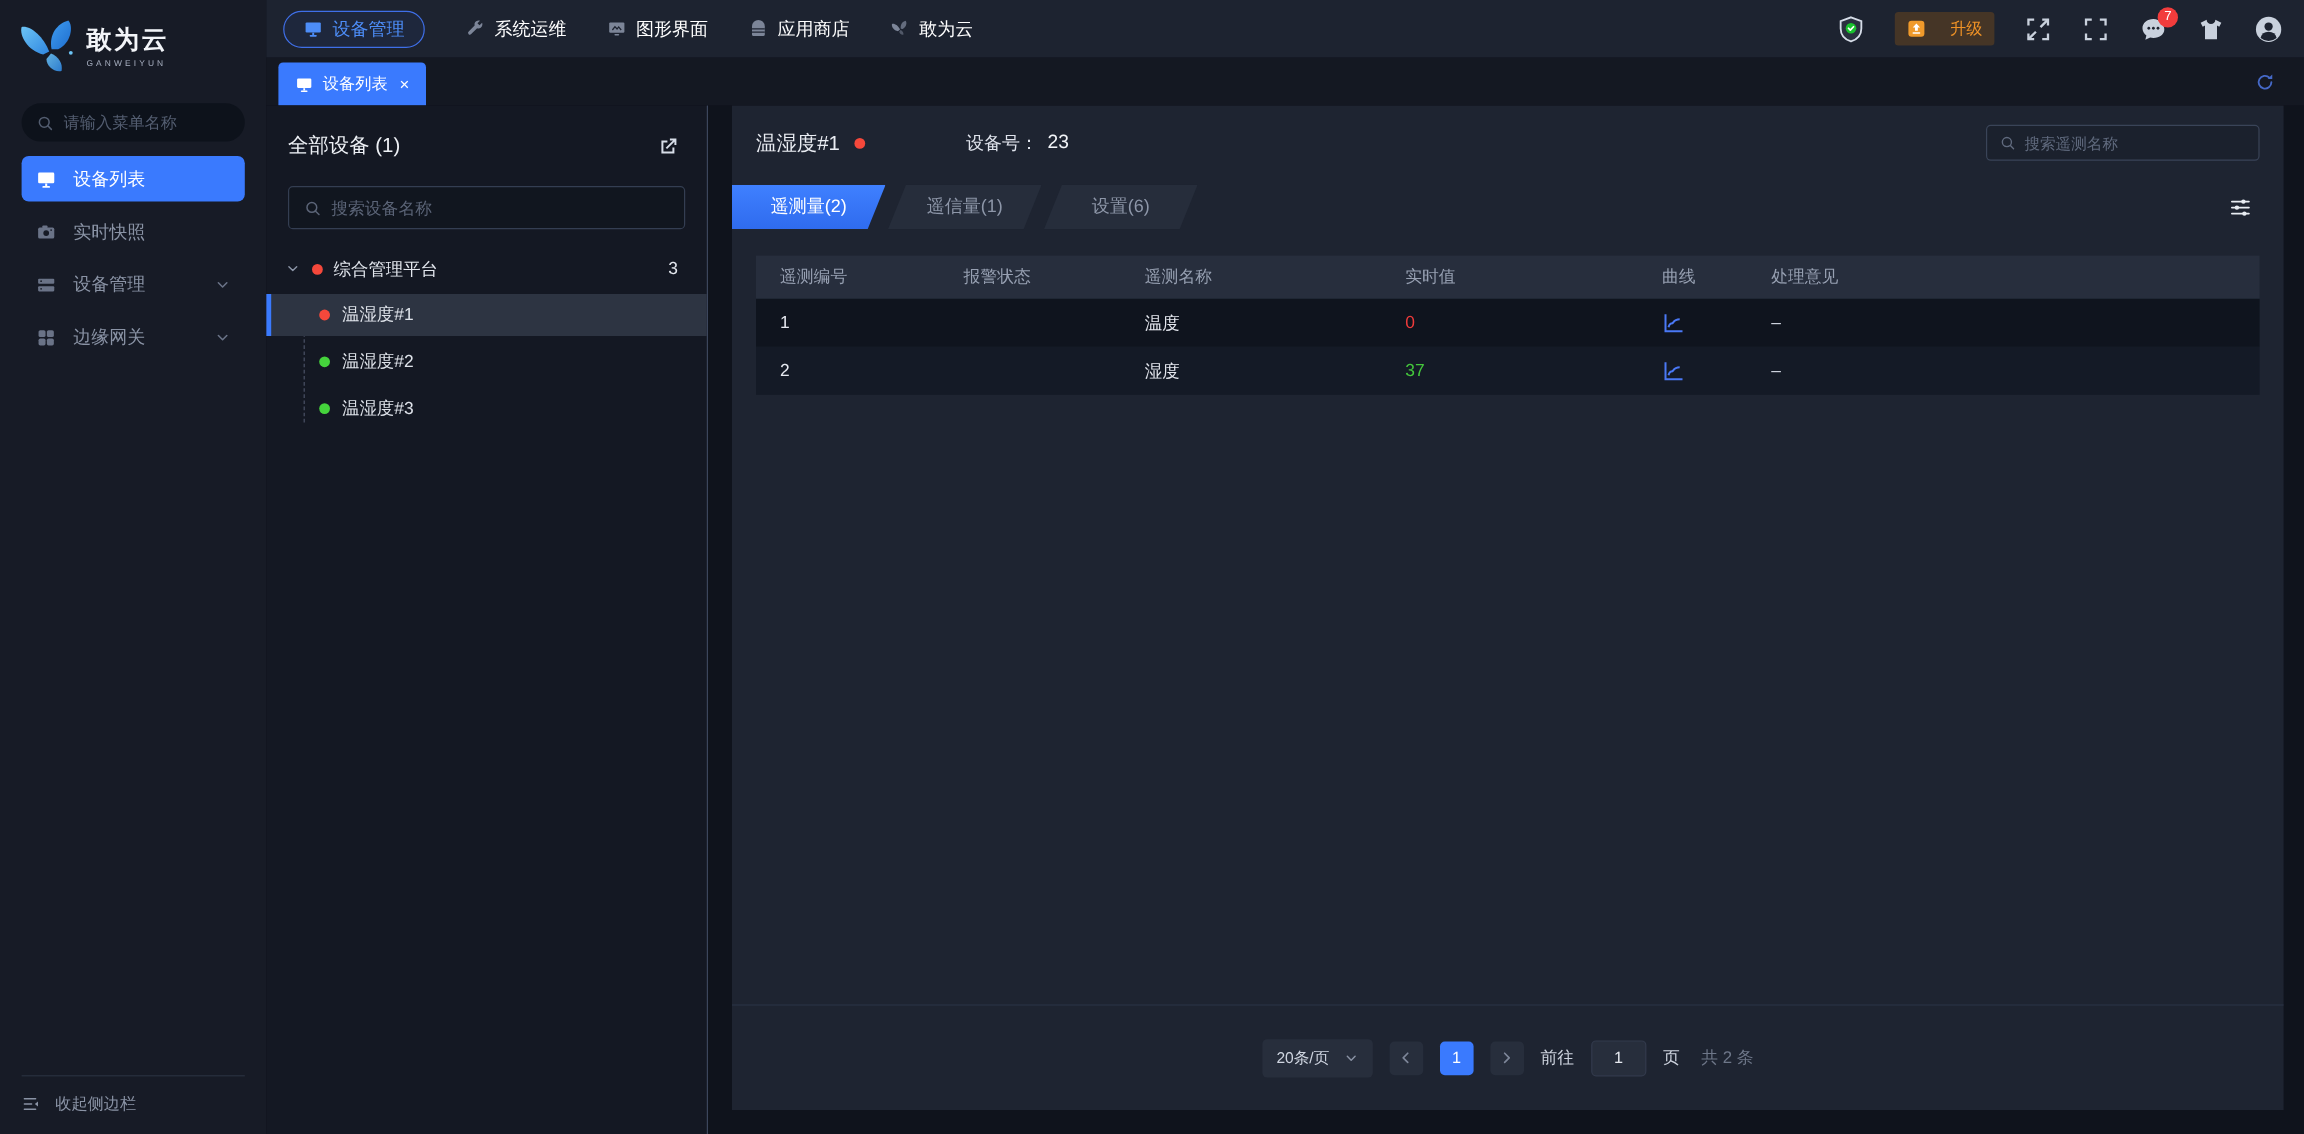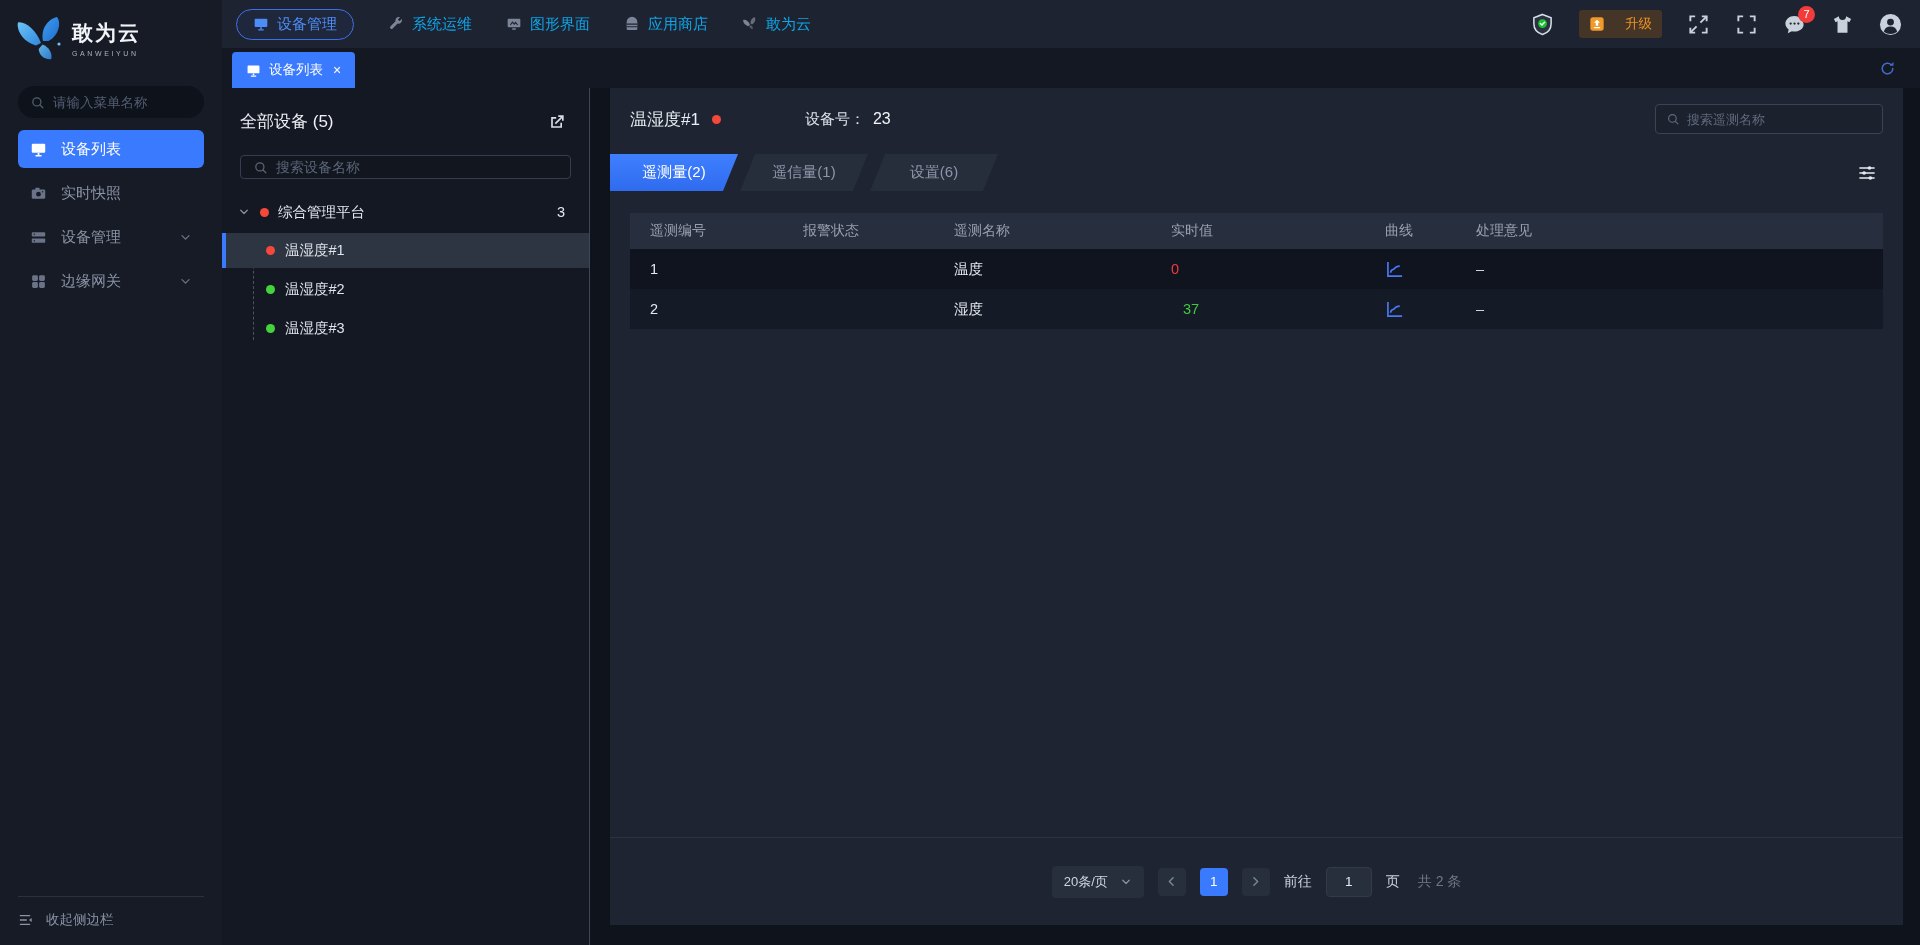--- a/index.html
+++ b/index.html
@@ -31,21 +31,21 @@
   .side-divider { border-top:1px solid #2a3140; margin-bottom:14px; }
   .collapse-row { display:flex; align-items:center; color:#8a93a5; font-size:13.5px; cursor:pointer; }
   .collapse-row svg { width:16px; height:16px; color:#8a93a5; margin-right:12px; }
 
   
   .right-col { flex:1; display:flex; flex-direction:column; min-width:0; }
 
   
   .navbar { height:48px; background:#1d2330; display:flex; align-items:center; padding:0 18px 0 14px; flex-shrink:0; }
   .topnav { display:flex; align-items:center; gap:34px; }
-  .nav-item { display:flex; align-items:center; gap:8px; color:#0ea5e9; font-size:15px; cursor:pointer; padding:5px 0; }
+  .nav-item { display:flex; align-items:center; gap:8px; color:#ffffff; font-size:15px; cursor:pointer; padding:5px 0; }
   .nav-item svg { width:16px; height:16px; color:#7c8598; }
   .nav-item.active { border:1px solid #3f6fe8; border-radius:16px; padding:5px 16px; color:#4d8df7;
     background:rgba(58,122,254,0.06); }
   .nav-item.active svg { color:#4d8df7; }
   .nav-right { margin-left:auto; display:flex; align-items:center; gap:25px; }
   .nav-right .ico { width:23px; height:23px; color:#c9d1dd; cursor:pointer; position:relative; }
   .nav-right .ico svg { width:100%; height:100%; }
   .upgrade-btn { height:28px; background:#453526; border-radius:3px; display:flex; align-items:center;
     gap:20px; padding:0 10px; cursor:pointer; }
   .upgrade-btn .upd-label { color:#ef9226; font-size:13.5px; }
@@ -66,21 +66,21 @@
   
   .content { flex:1; display:flex; min-height:0; background:#0f131c; }
 
   
   .device-panel { width:368px; background:#141823; border-right:1px solid #3c465c; flex-shrink:0;
     display:flex; flex-direction:column; }
   .dp-head { display:flex; align-items:center; padding:22px 22px 0 18px; }
   .dp-title { color:#eef1f6; font-size:17px; }
   .dp-external { margin-left:auto; width:20px; height:20px; color:#d7dde8; cursor:pointer; }
   .dp-external svg { width:100%; height:100%; }
-  .dp-search { margin:22px 18px 0 18px; height:24px; border:1px solid #343e52; border-radius:4px;
+  .dp-search { margin:22px 18px 0 18px; height:36px; border:1px solid #343e52; border-radius:4px;
     background:#11161f; display:flex; align-items:center; padding:0 12px; }
   .dp-search svg { width:15px; height:15px; color:#5b6477; flex-shrink:0; }
   .dp-search input { background:transparent; border:none; outline:none; color:#cfd5e0; font-size:14px;
     margin-left:8px; width:100%; font-family:inherit; }
   .dp-search input::placeholder { color:#5b6477; }
   .tree { margin-top:16px; }
   .tree-root { height:34px; display:flex; align-items:center; padding:0 24px 0 16px; cursor:pointer; }
   .tree-root .chev { width:12px; height:12px; color:#8a93a5; }
   .dot { width:9px; height:9px; border-radius:50%; flex-shrink:0; }
   .dot.red { background:#f5483b; }
@@ -123,21 +123,21 @@
   .sliders svg { width:100%; height:100%; }
 
   .mtable { margin:22px 20px 0 20px; }
   .t-head, .t-row { display:grid; grid-template-columns:153px 151px 217px 214px 91px 1fr;
     align-items:center; padding-left:20px; }
   .t-head { height:36px; background:#272e3d; color:#97a0b2; font-size:14px; }
   .t-row { height:40px; color:#e6e9f0; font-size:14.5px; }
   .t-row.odd { background:#0f141e; }
   .t-row.even { background:#141a26; }
   .val-red { color:#ee3b3b; }
-  .val-green { color:#44c73c;margin-left:12px; }
+  .val-green { color:#44c73c; }
   .chart-link { width:20px; height:20px; color:#4a78f5; cursor:pointer; }
   .chart-link svg { width:100%; height:100%; }
   .opinion { color:#ccd2dd; }
 
   .mp-pager { margin-top:auto; border-top:1px solid #2a3345; height:88px; display:flex;
     align-items:center; justify-content:center; gap:14px; }
   .pg-select { height:32px; background:#272e3c; border-radius:4px; display:flex; align-items:center;
     gap:12px; padding:0 12px; color:#cfd5e0; font-size:13px; cursor:pointer; }
   .pg-select svg { width:12px; height:12px; color:#8a93a5; }
   .pg-btn { width:28px; height:28px; background:#272e3c; border-radius:4px; display:flex;
@@ -416,21 +416,21 @@
       </div>
       <span class="strip-refresh"><svg>
             <use href="#s-refresh"></use>
           </svg></span>
     </div>
 
     <div class="content">
 
       <section class="device-panel">
         <div class="dp-head">
-          <span class="dp-title">全部设备 (5)</span>
+          <span class="dp-title">全部设备 (1)</span>
           <span class="dp-external"><svg>
                 <use href="#s-external"></use>
               </svg></span>
         </div>
         <div class="dp-search">
           <svg>
               <use href="#s-search"></use>
             </svg>
           <input placeholder="搜索设备名称" style="">
         </div>

